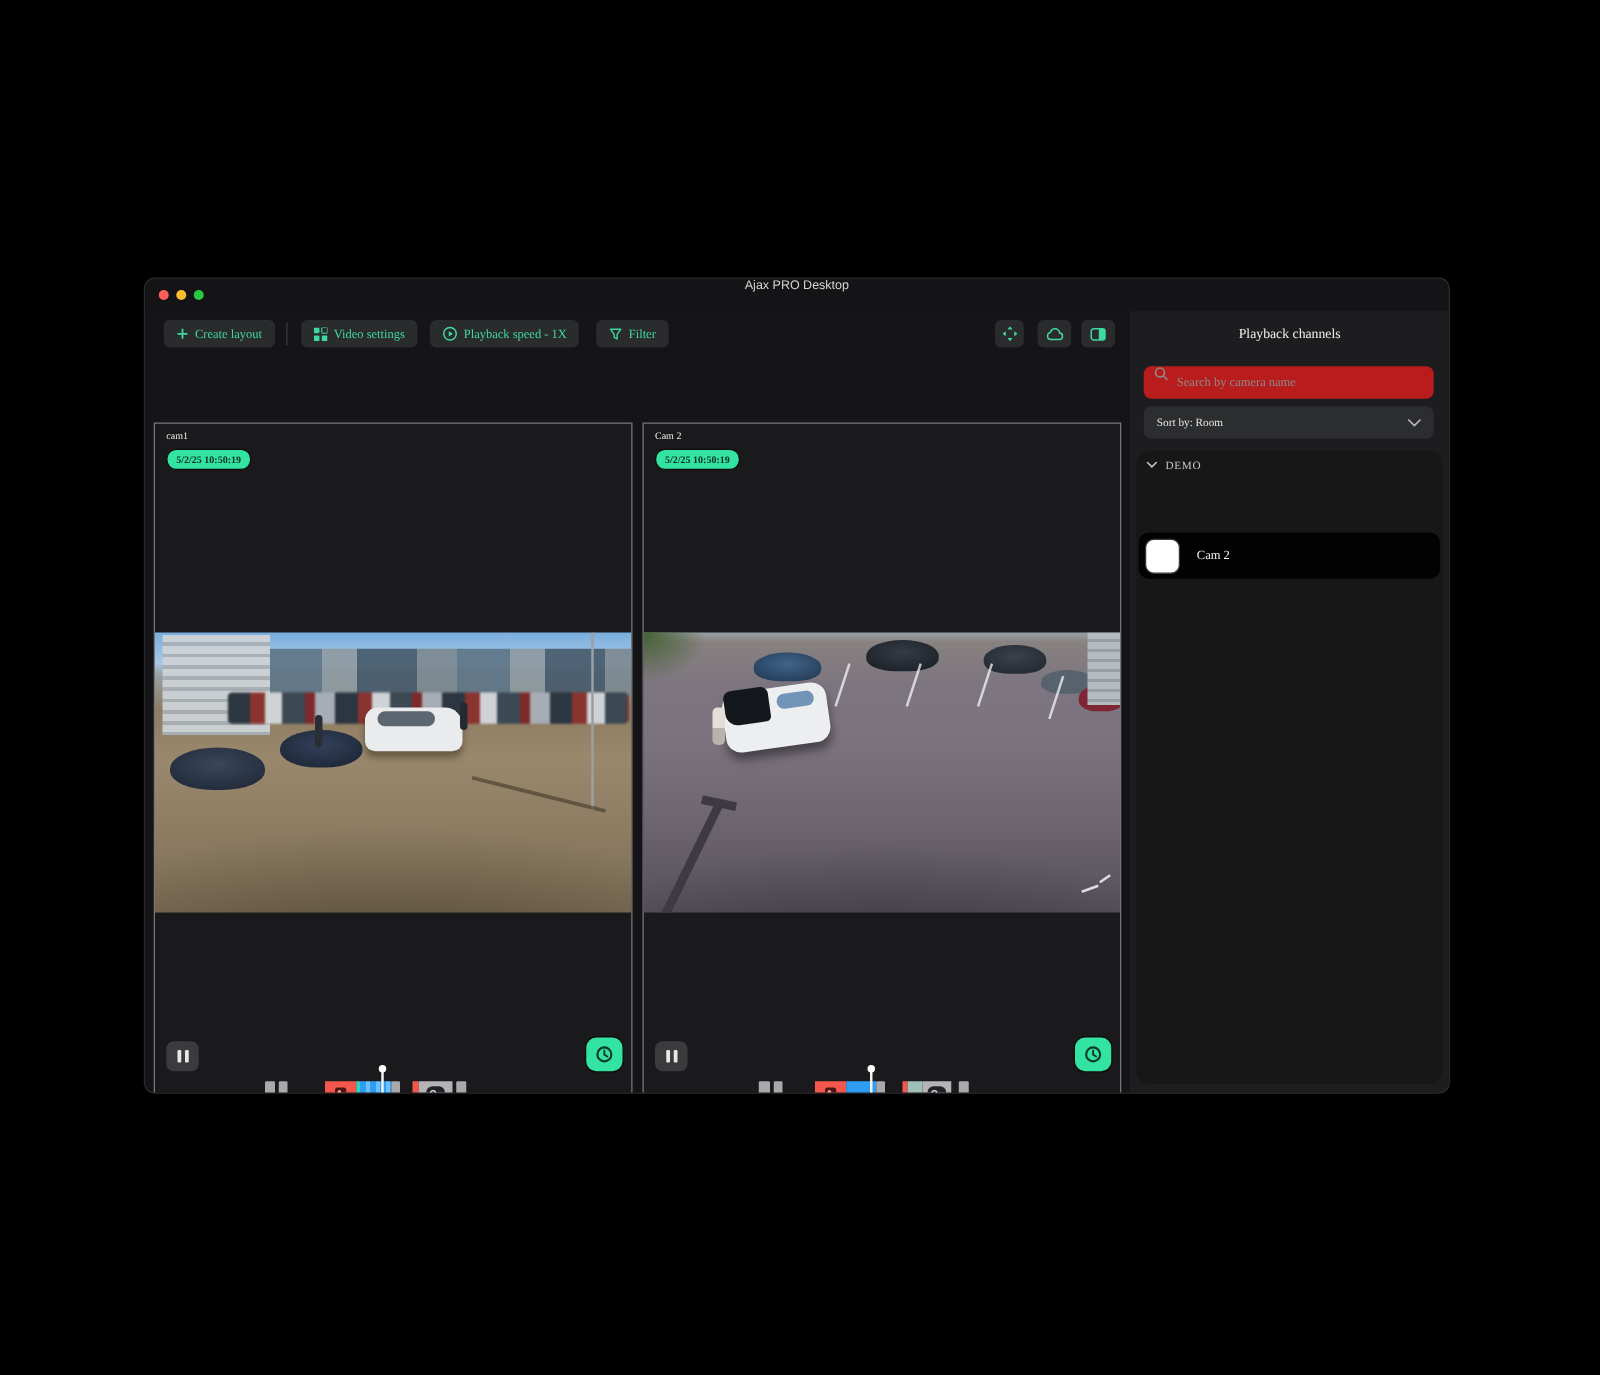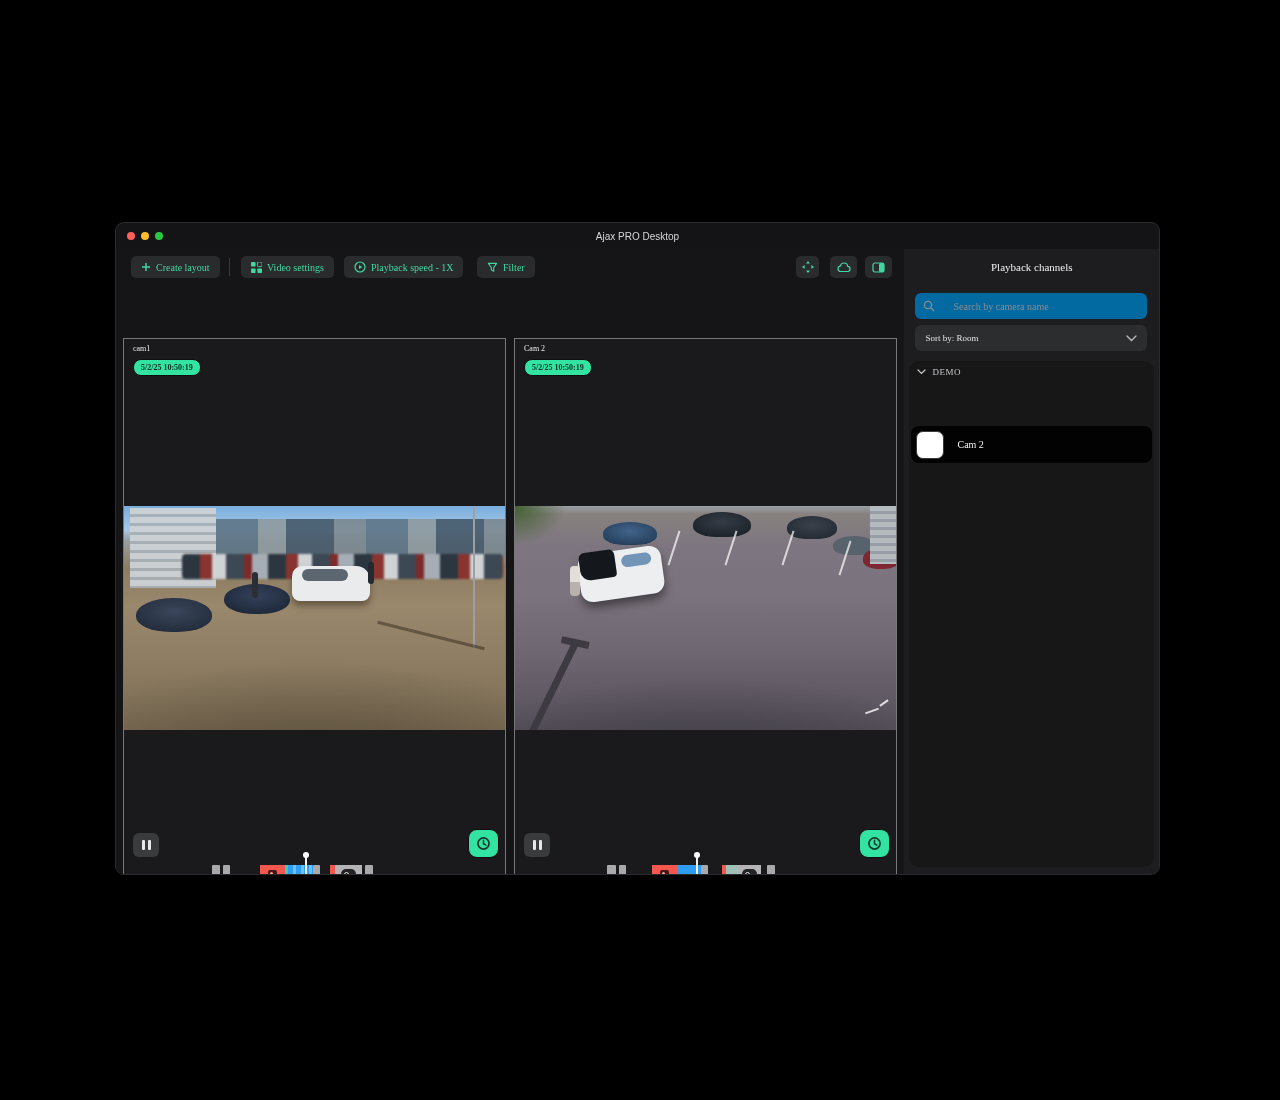--- a/index.html
+++ b/index.html
@@ -3,21 +3,21 @@
 <meta charset="utf-8">
 <style>
   * { margin:0; padding:0; box-sizing:border-box; }
   html,body { width:1280px; height:1100px; background:#000; overflow:hidden;
               font-family:"Liberation Sans", sans-serif; }
 
   .window { position:absolute; left:115px; top:222px; width:1045px; height:653px;
             background:#141416; border:1px solid #2b2b2e; border-radius:9px; overflow:hidden; }
 
   
-  .titlebar { position:relative; height:26px; display:flex; align-items:center; justify-content:center; }
+  .titlebar { position:relative; height:26px; display:flex; justify-content:center; }
   .traffic { position:absolute; left:11px; top:9px; display:flex; gap:6px; }
   .light { width:8px; height:8px; border-radius:50%; }
   .light.r { background:var(--traffic-red,#ff5f57); }
   .light.y { background:var(--traffic-yellow,#febc2e); }
   .light.g { background:var(--traffic-green,#28c840); }
   .win-title { color:#d6d6d6; font-size:10px; }
 
   
   .content { position:absolute; left:0; top:26px; right:0; bottom:0; display:flex;font-family:Liberation Serif, serif; }
   .main { position:relative; width:790px; background:#151517; }
@@ -127,22 +127,22 @@
   .rec-icon { width:15px; height:11px; background:#222326; border-radius:5px; position:relative; }
   .rec-icon::after { content:""; position:absolute; left:3px; top:3px; width:5px; height:5px;
       border-radius:50%; border:1.5px solid #e8e8e8; box-sizing:border-box; }
   .rec-icon::before { content:""; position:absolute; right:2px; top:4.5px; width:3px; height:2px; background:#cfcfcf; }
   .playhead { position:absolute; top:517px; width:2px; height:40px; background:#f2f2f2; z-index:4; cursor:ew-resize; }
   .playhead::before { content:""; position:absolute; left:-2px; top:-4px; width:6px; height:6px;
       border-radius:50%; background:#fff; }
 
   
   .sb-title { position:absolute; left:0; right:0; top:12px; text-align:center; color:#f0f0f0; font-size:11px; }
-  .sb-search { position:absolute; left:11px; top:44px; width:232px; height:26px; background:#0369a1;
-      border-radius:6px; display:flex; align-items:center; padding:0 8px; gap:18px; }
+  .sb-search { position:absolute; left:11px; top:44px; width:232px; height:26px; background:#b91c1c;
+      border-radius:6px; display:flex; padding:0 8px; gap:6px; }
   .sb-search input { flex:1; background:transparent; border:none; outline:none; color:#ddd;
       font-size:10px; font-family:inherit; }
   .sb-search input::placeholder { color:#8b8b8d; }
   .sb-sort { position:absolute; left:11px; top:76px; width:232px; height:26px; background:#2c2d2f;
       border-radius:6px; display:flex; align-items:center; justify-content:space-between;
       padding:0 10px; color:#e4e4e4; font-size:9px; cursor:pointer; }
   .sb-list { position:absolute; left:5px; top:112px; width:245px; height:506px; background:#171718;
       border-radius:10px; }
   .sb-group { position:absolute; left:8px; top:6px; display:flex; align-items:center; gap:6px;
       color:#c9c9cb; font-size:9px; letter-spacing:.5px; cursor:pointer; }

